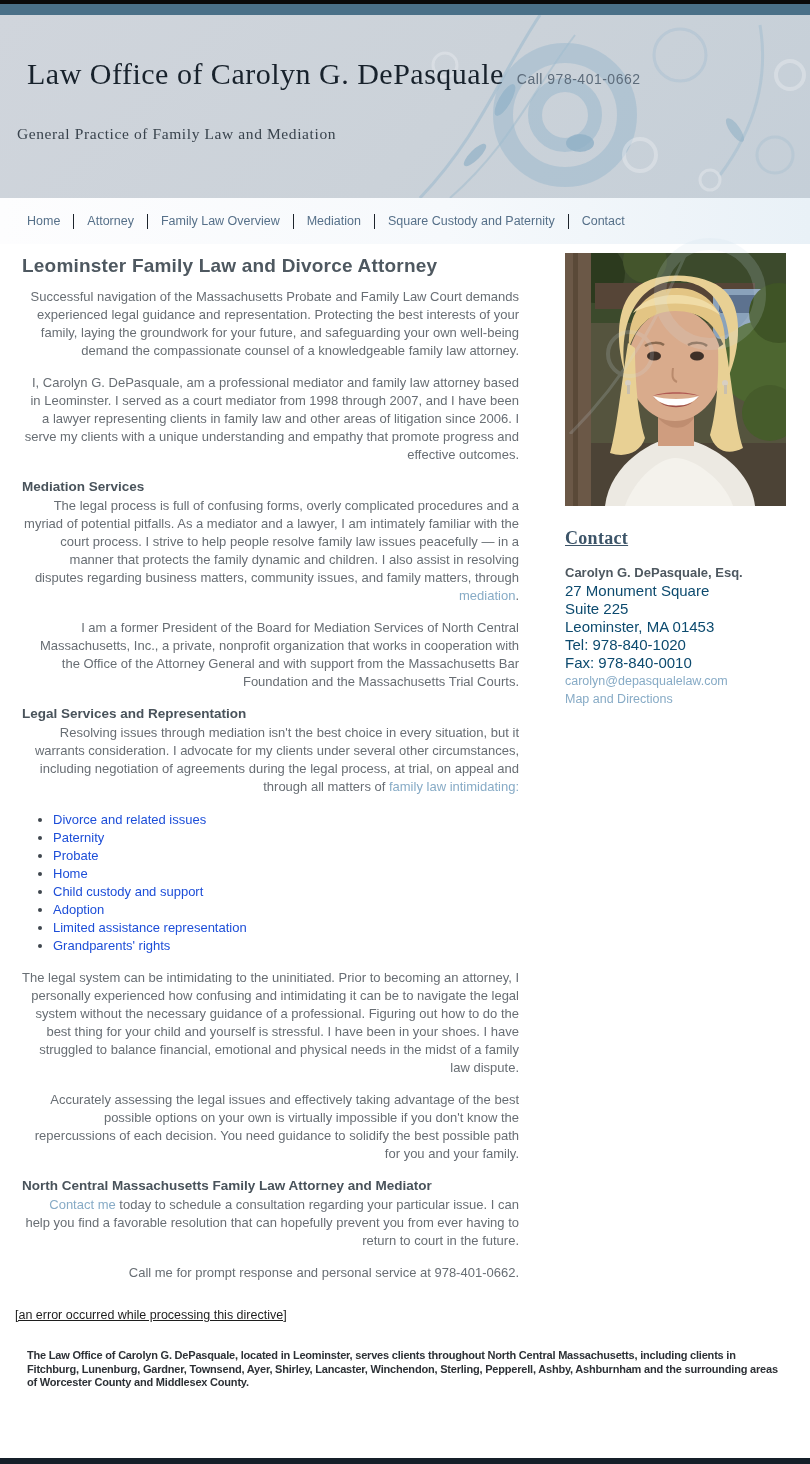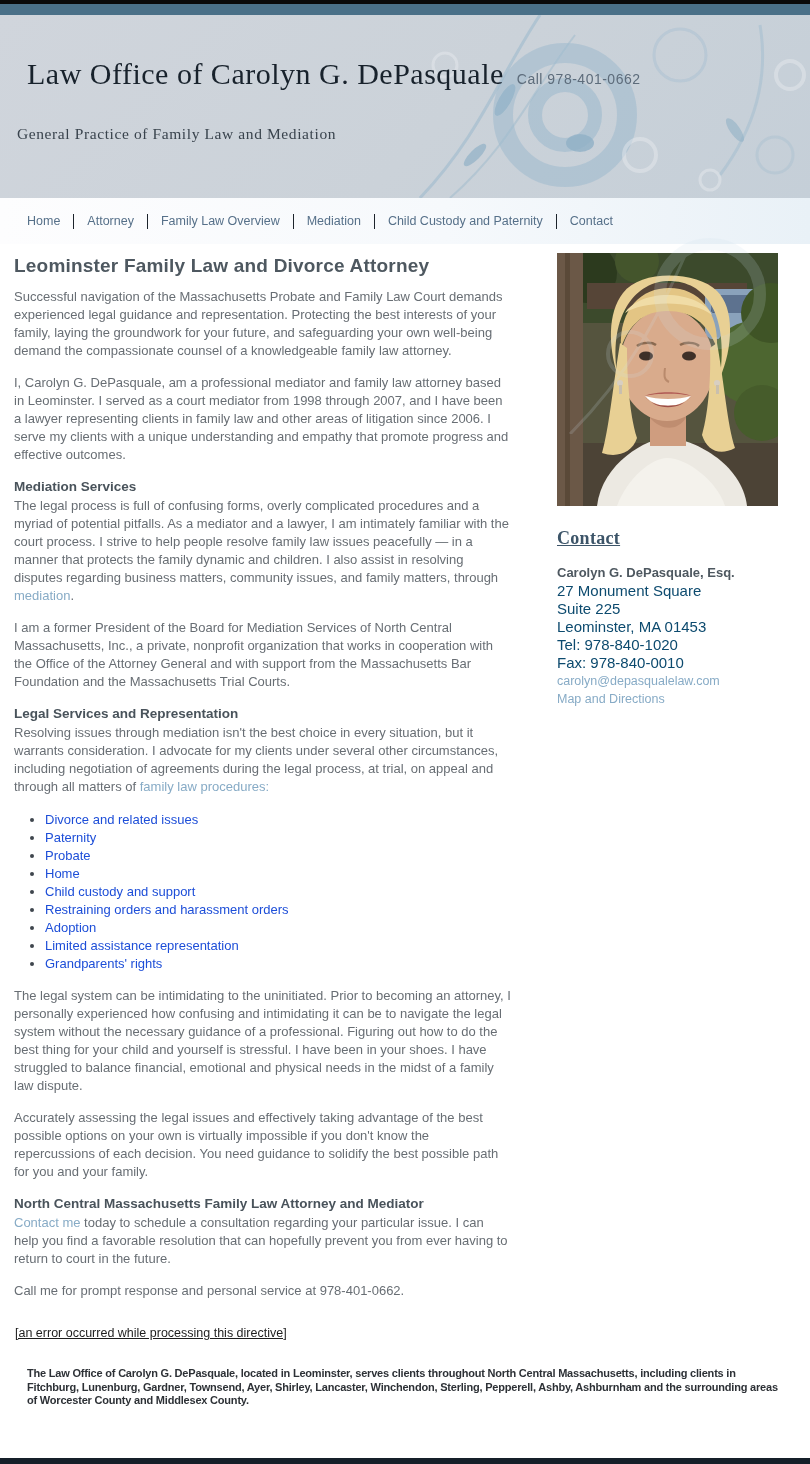--- a/index.html
+++ b/index.html
@@ -16,28 +16,28 @@
   .site-title { display:inline; font-family:"Liberation Serif", serif; font-weight:400; font-size:30px; color:#18222c; letter-spacing:0.5px; }
   .phone { display:inline-block; margin-left:13px; font-size:14px; color:#5d6c7b; letter-spacing:0.5px; vertical-align:baseline; }
   .tagline { position:absolute; left:17px; top:110px; font-family:"Liberation Serif", serif; font-size:15.5px; color:#39434d; letter-spacing:0.6px; }
 
   
   .navbar { height:46px; background:linear-gradient(to right,#fdfdfe 0%,#f6f9fc 55%,#e9f1f7 100%); display:flex; align-items:center; padding-left:27px; }
   .nav-item { font-size:12.5px; color:#567089; text-decoration:none; cursor:pointer; }
   .nav-div { width:1px; height:15px; background:#1c232b; margin:0 13px; }
 
   
-  .content { position:relative; min-height:1041px; padding:9px 0 0 14px; }
+  .content { position:relative; min-height:1041px; padding:9px 0 0 22px; }
   .faint-swirl { position:absolute; top:-10px; right:0; width:300px; height:200px; opacity:0.5; pointer-events:none; }
   .cols { display:flex; }
   .main-col { width:497px; }
   .sidebar { width:221px; margin-left:46px; }
 
   h2.page-h { font-size:19px; font-weight:bold; color:#4e5860; margin:2px 0 11px 0; letter-spacing:0.2px; }
-  .main-col p { font-size:13px; line-height:18px; color:#686e74; margin-bottom:14px; }
+  .main-col p { font-size:13px; line-height:18px; color:#686e74; margin-bottom:14px;text-align:right; }
   h3.sec-h { font-size:13.5px; font-weight:bold; color:#49535b; margin:15px 0 3px 0; }
   a.blue { color:#87abc6; text-decoration:none; cursor:pointer; }
   ul.svc { list-style:none; margin:15px 0 14px 0; }
   ul.svc li { position:relative; font-size:13px; line-height:18px; color:#1d4ed8; padding-left:31px; }
   ul.svc li::before { content:""; position:absolute; left:16px; top:7px; width:4px; height:4px; border-radius:50%; background:#3f464d; }
 
   
   .photo { width:221px; height:253px; display:block; }
   .contact-h { font-family:"Liberation Serif", serif; font-size:18px; font-weight:bold; color:#3c5468; text-decoration:underline; margin:22px 0 15px 0; letter-spacing:0.3px; }
   .contact-line { font-size:15px; line-height:18px; color:#0c4a6e; }
@@ -87,21 +87,21 @@
 
   <nav class="navbar">
     <a class="nav-item">Home</a>
     <span class="nav-div"></span>
     <a class="nav-item">Attorney</a>
     <span class="nav-div"></span>
     <a class="nav-item">Family Law Overview</a>
     <span class="nav-div"></span>
     <a class="nav-item">Mediation</a>
     <span class="nav-div"></span>
-    <a class="nav-item">Child Custody and Paternity</a>
+    <a class="nav-item">Square Custody and Paternity</a>
     <span class="nav-div"></span>
     <a class="nav-item">Contact</a>
   </nav>
 
   <div class="content">
     <svg class="faint-swirl" viewBox="0 0 300 200">
       <g fill="none" stroke="#cfe0ec" opacity="0.35">
         <circle cx="200" cy="60" r="50" stroke-width="12"></circle>
         <path d="M60 200 C 120 140, 150 80, 180 10" stroke-width="3"></path>
         <circle cx="120" cy="120" r="22" stroke-width="4"></circle>
@@ -115,29 +115,28 @@
         <p>Successful navigation of the Massachusetts Probate and Family Law Court demands experienced legal guidance and representation. Protecting the best interests of your family, laying the groundwork for your future, and safeguarding your own well-being demand the compassionate counsel of a knowledgeable family law attorney.</p>
 
         <p>I, Carolyn G. DePasquale, am a professional mediator and family law attorney based in Leominster. I served as a court mediator from 1998 through 2007, and I have been a lawyer representing clients in family law and other areas of  litigation since 2006. I serve my clients with a unique understanding and empathy that promote progress and effective outcomes.</p>
 
         <h3 class="sec-h">Mediation Services</h3>
         <p><span>The legal process is full of confusing forms, overly complicated procedures and a myriad of potential pitfalls. As a mediator and a lawyer, I am intimately familiar with the court process. I strive to help people resolve family law issues peacefully — in a manner that protects the family dynamic and children. I also assist in resolving disputes regarding business matters, community issues, and family matters, through </span><a class="blue">mediation</a><span>.</span></p>
 
         <p>I am a former President of the Board for Mediation Services of North Central Massachusetts, Inc., a private, nonprofit organization that works in cooperation with the Office of the Attorney General and with support from the Massachusetts Bar Foundation and the Massachusetts Trial Courts.</p>
 
         <h3 class="sec-h">Legal Services and Representation</h3>
-        <p><span>Resolving issues through mediation isn't the best choice in every situation, but it warrants consideration. I advocate for my clients under several other circumstances, including negotiation of agreements during the legal process, at trial, on appeal and through all matters of </span><a class="blue">family law procedures:</a></p>
+        <p><span>Resolving issues through mediation isn't the best choice in every situation, but it warrants consideration. I advocate for my clients under several other circumstances, including negotiation of agreements during the legal process, at trial, on appeal and through all matters of </span><a class="blue">family law intimidating:</a></p>
 
         <ul class="svc">
           <li>Divorce and related issues</li>
           <li>Paternity</li>
           <li>Probate</li>
           <li>Home</li>
           <li>Child custody and support</li>
-          <li>Restraining orders and harassment orders</li>
           <li>Adoption</li>
           <li>Limited assistance representation</li>
           <li>Grandparents' rights</li>
         </ul>
 
         <p>The legal system can be intimidating to the uninitiated. Prior to becoming an attorney, I personally experienced how confusing and intimidating it can be to navigate the legal system without the necessary guidance of a professional. Figuring out how to do the best thing for your child and yourself is stressful. I have been in your shoes. I have struggled to balance financial, emotional and physical needs in the midst of a family law dispute.</p>
 
         <p>Accurately assessing the legal issues and effectively taking advantage of the best possible options on your own is virtually impossible if you don't know the repercussions of each decision. You need guidance to solidify the best possible path for you and your family.</p>
 
         <h3 class="sec-h">North Central Massachusetts Family Law Attorney and Mediator</h3>

